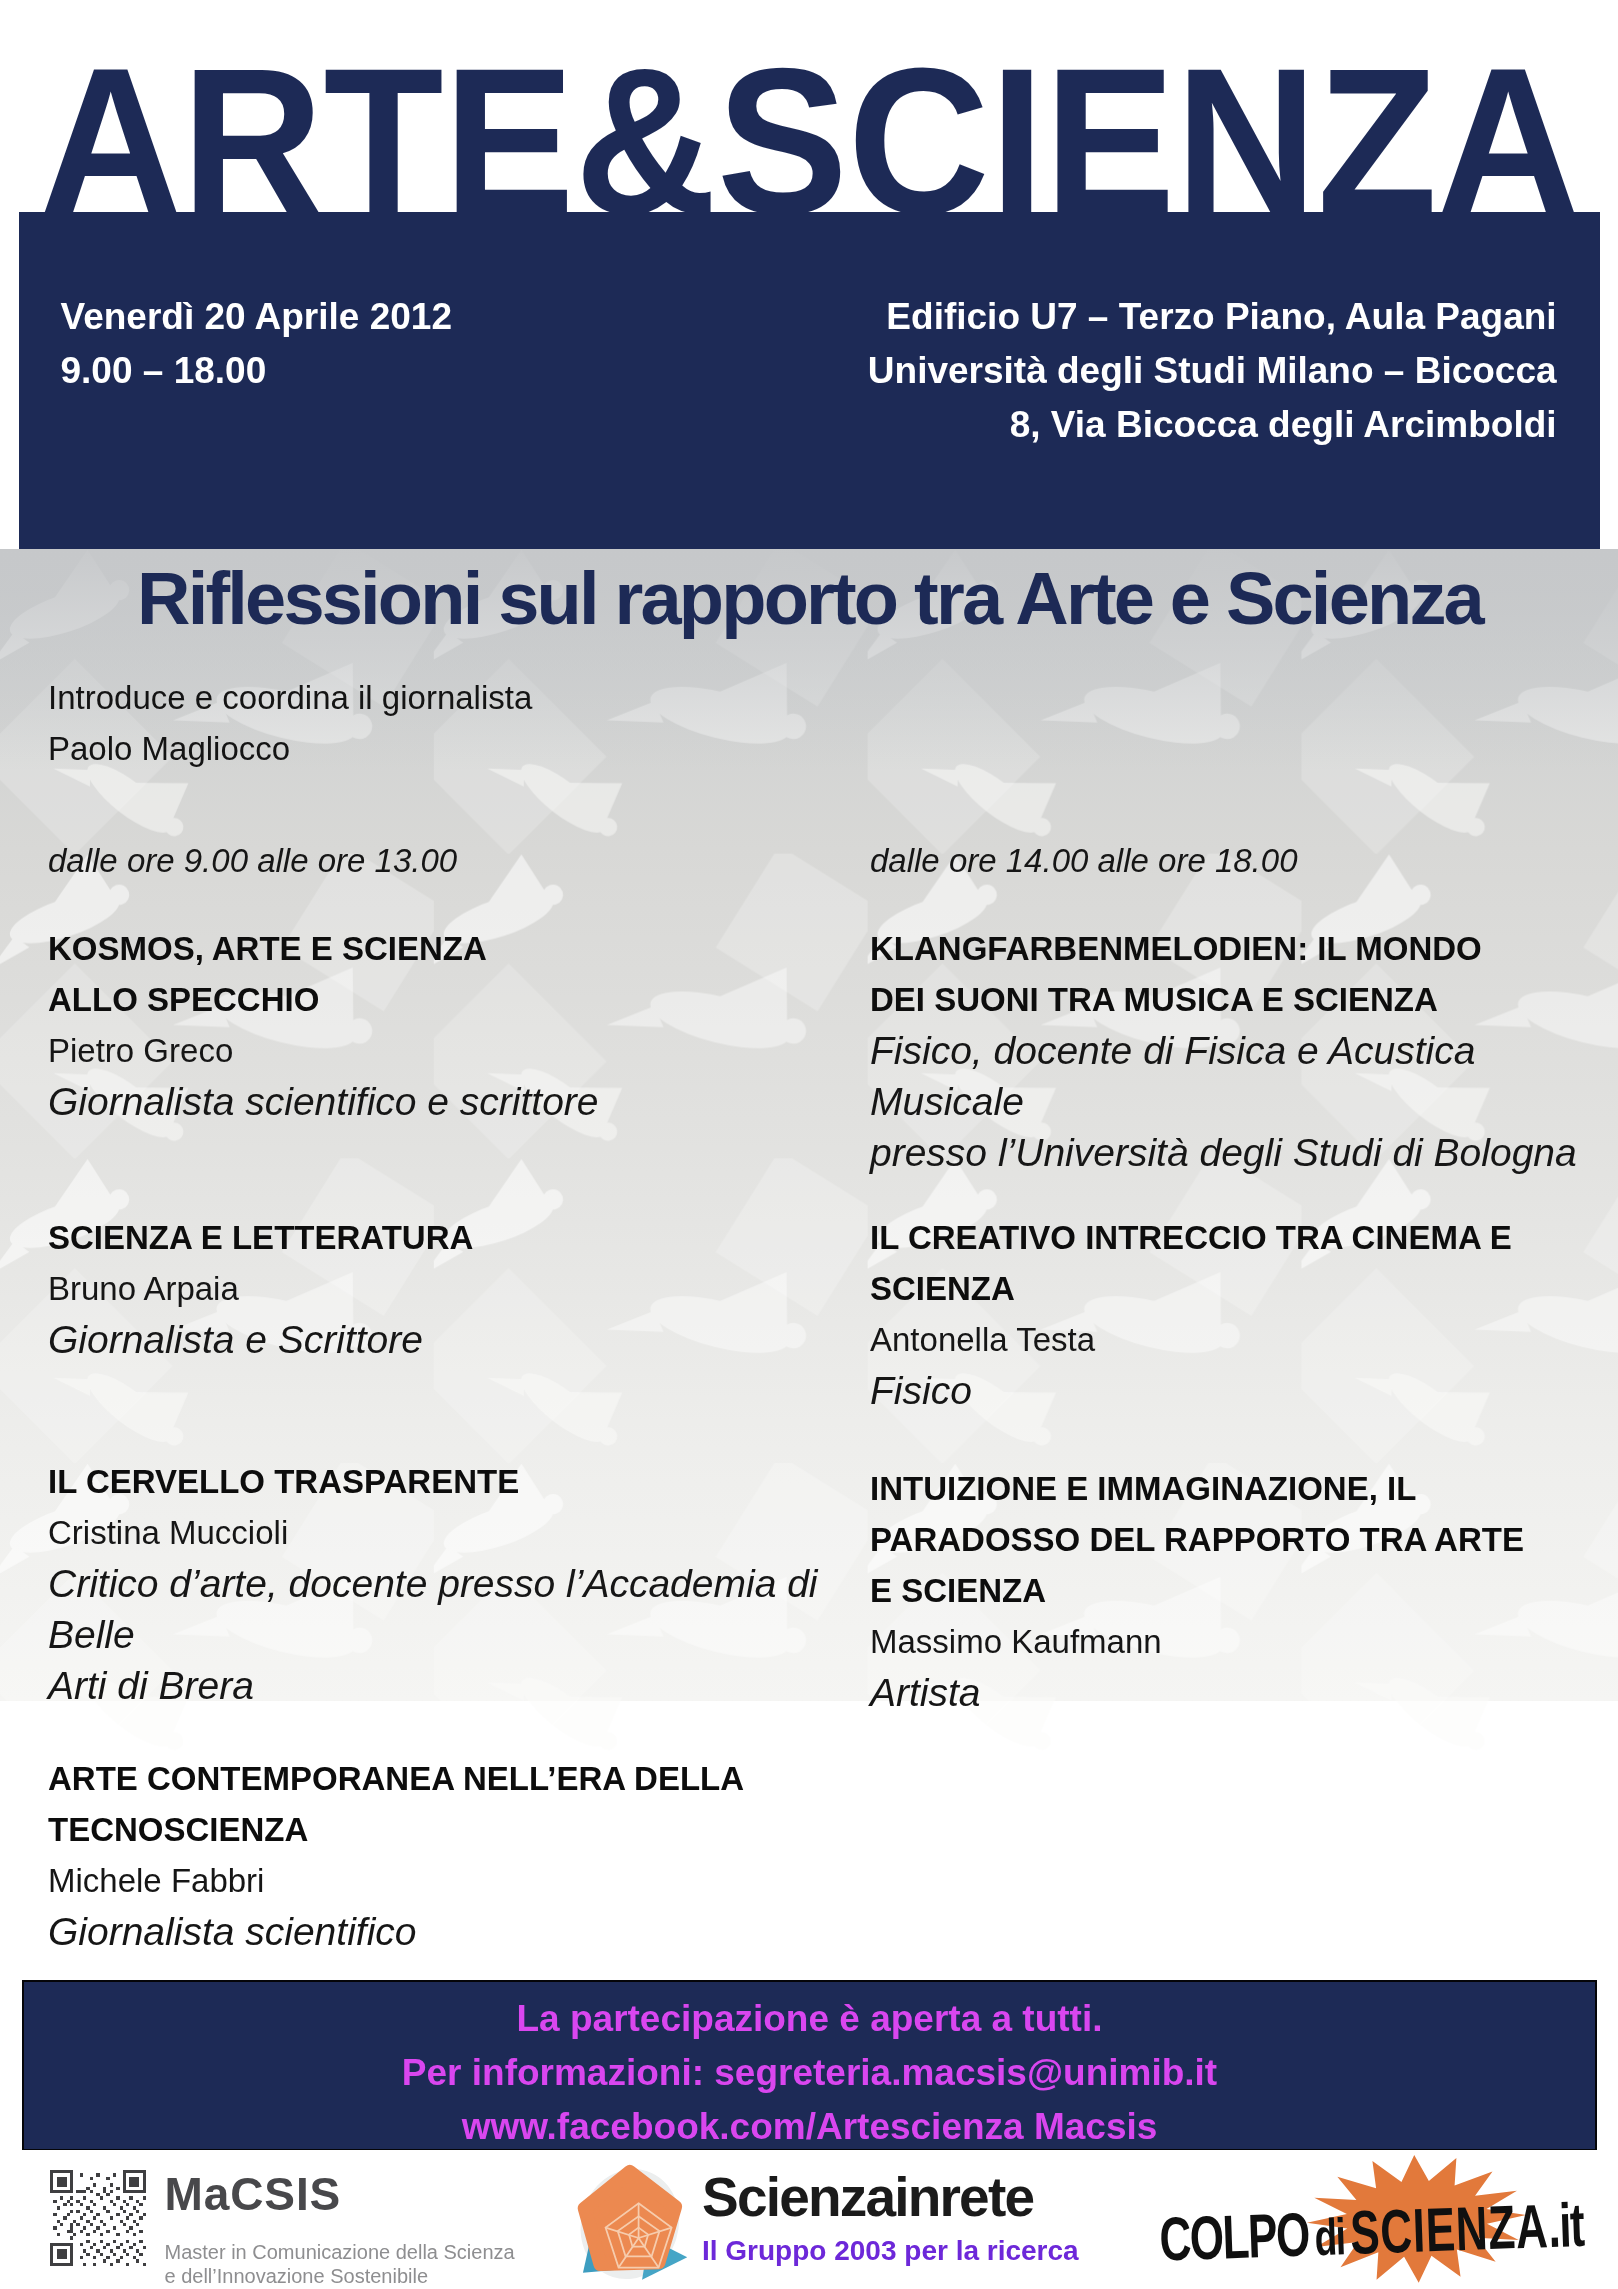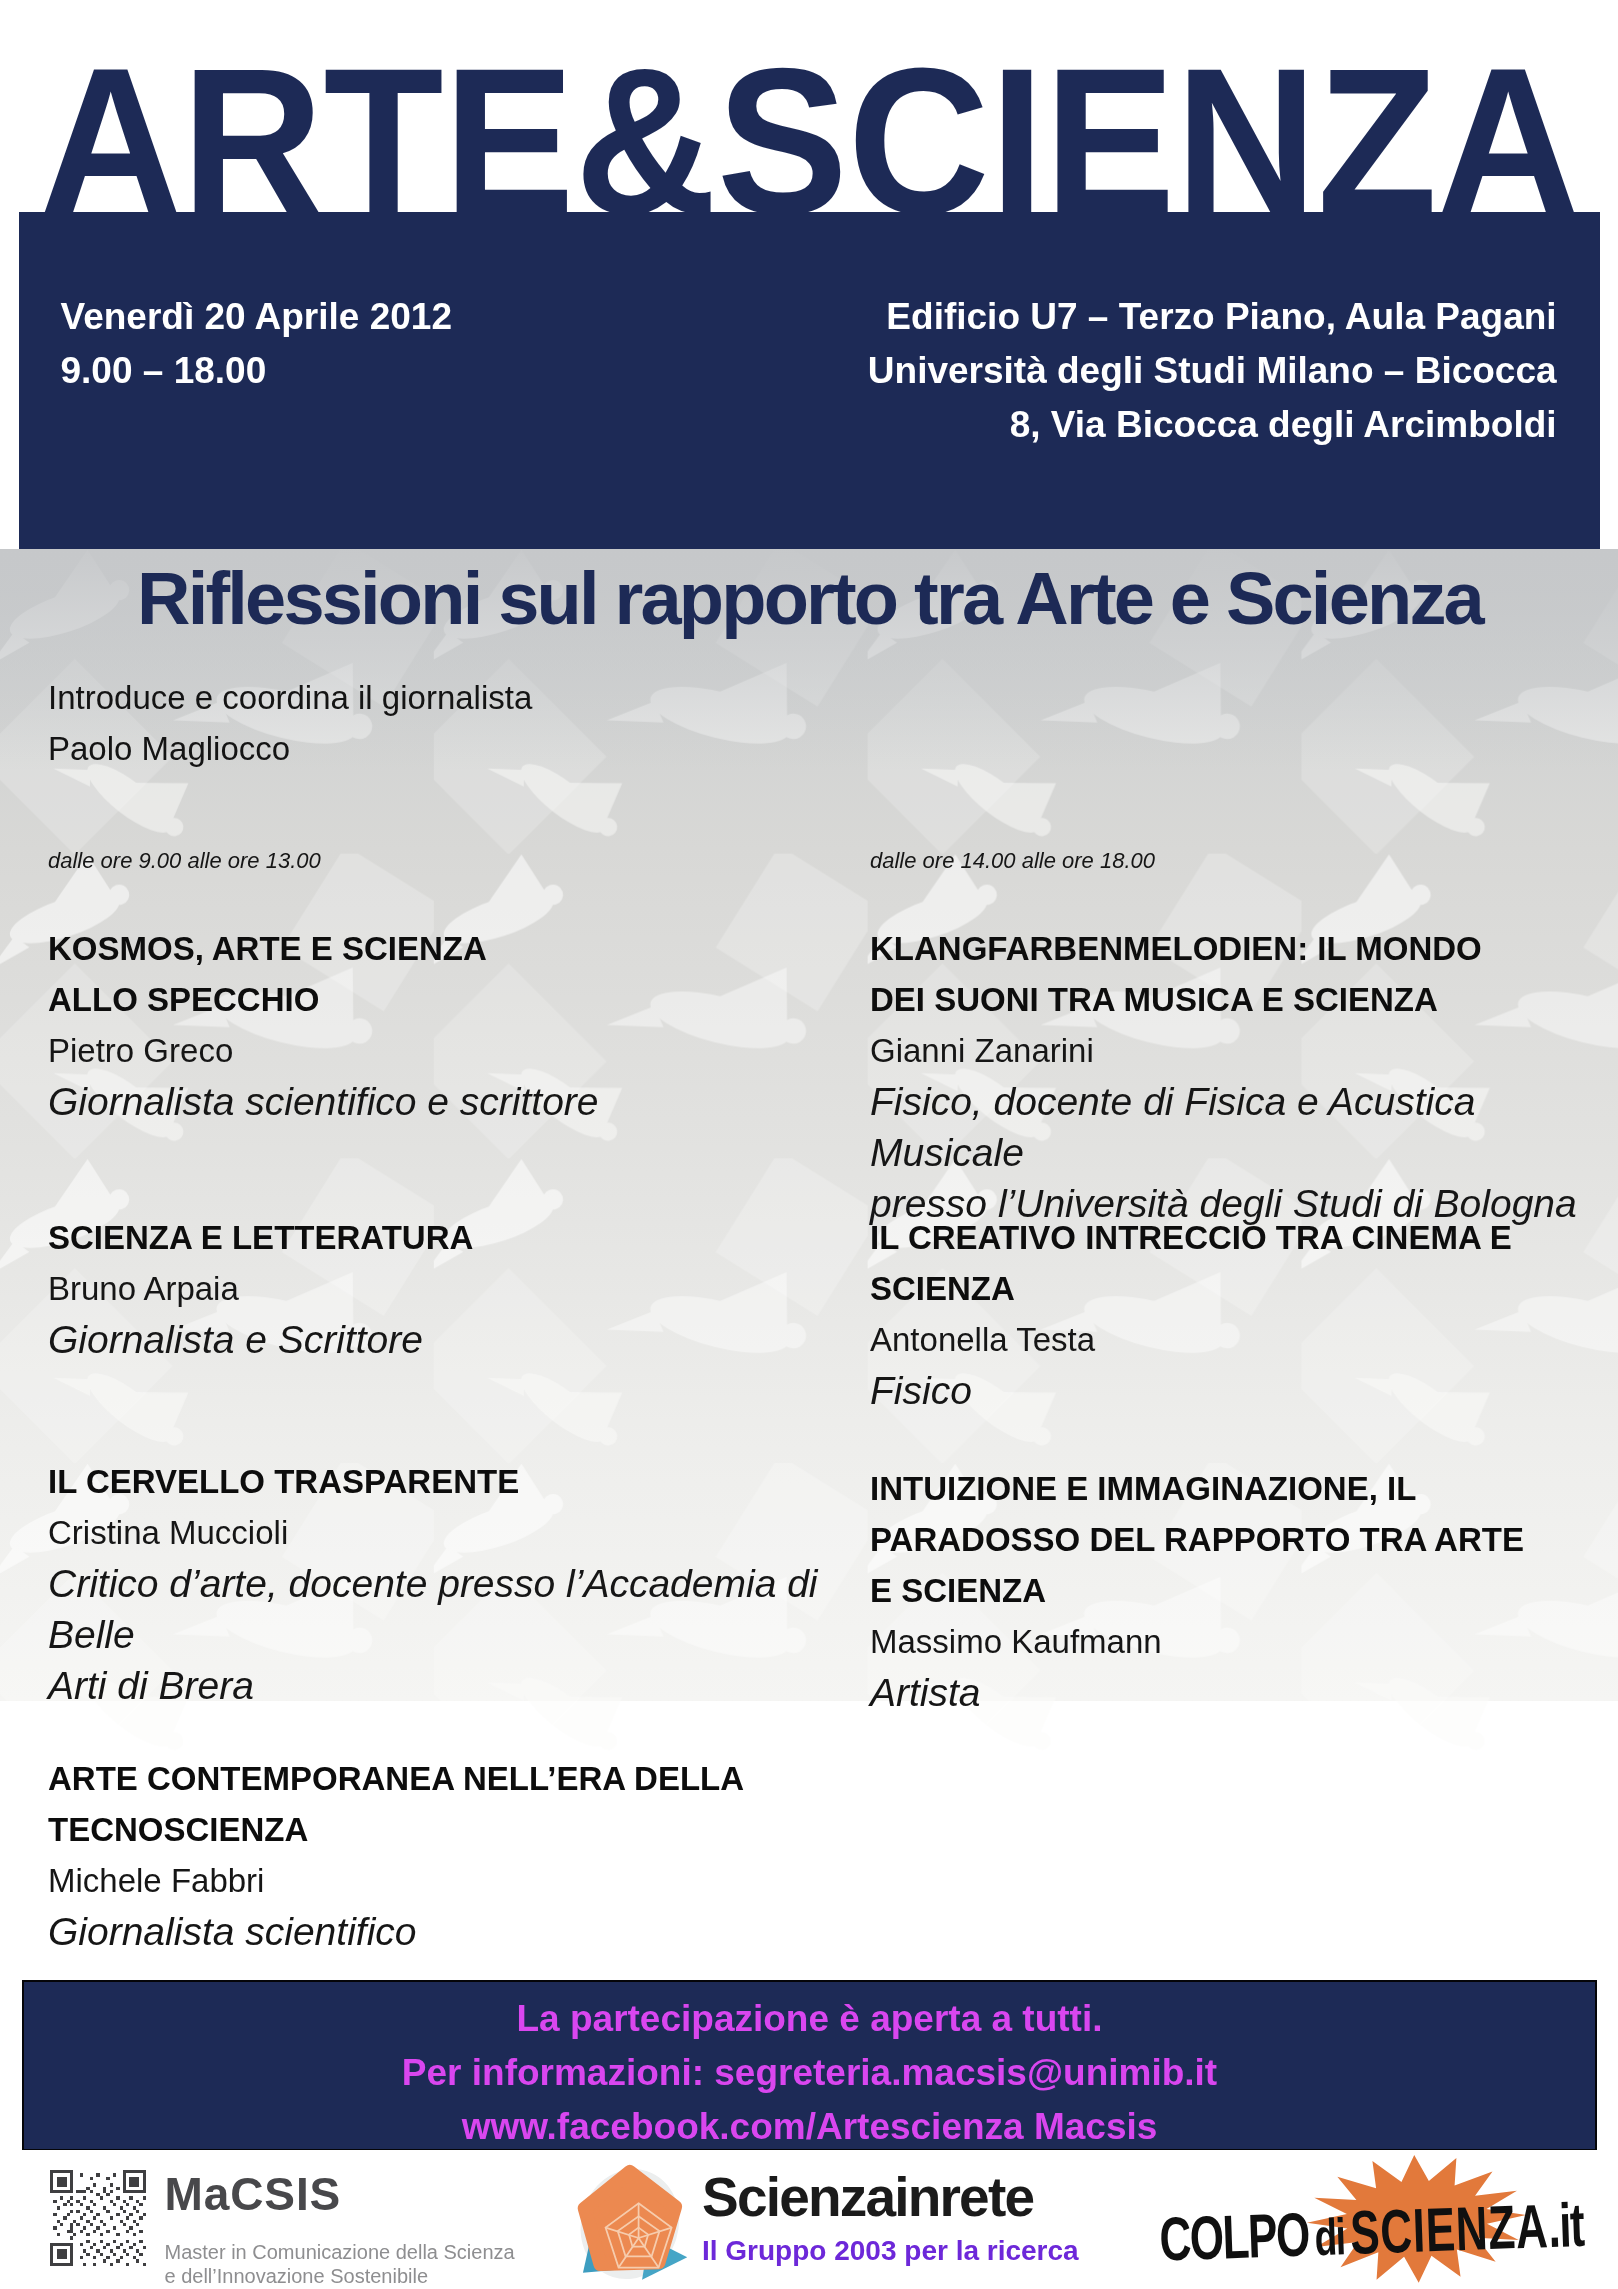--- a/index.html
+++ b/index.html
@@ -40,21 +40,21 @@
     letter-spacing:-2.8px;
   }
   .intro {
     position:absolute; left:48px; top:123px; font-size:33px; line-height:51px;
     white-space:pre-line;
   }
   .col { position:absolute; top:0; height:100%; }
   .col-left  { left:48px;  width:780px; }
   .col-right { left:870px; width:734px; }
   .time-label {
-    position:absolute; top:286px; font-style:italic; font-size:22px;
+    position:absolute; top:286px; font-style:italic; font-size:33px;
     line-height:51px; color:#161616;
   }
   .talk { position:absolute; left:0; }
   .talk-title   { font-weight:bold; font-size:33px; line-height:51px; color:#0d0d0d; white-space:pre-line; }
   .talk-speaker { font-size:33px; line-height:51px; color:#161616; }
   .talk-role    { font-style:italic; font-size:39px; line-height:51px; color:#161616; white-space:pre-line; }
 
   
   .bottom-bar {
     position:absolute; left:22px; right:22px; top:1980px; height:171px;
@@ -168,21 +168,20 @@
         <div class="talk-role">Giornalista scientifico</div>
       </div>
     </div>
 
     <div class="col col-right">
       <div class="time-label">dalle ore 14.00 alle ore 18.00</div>
 
       <div class="talk" style="top:374px">
         <div class="talk-title">KLANGFARBENMELODIEN: IL MONDO
 DEI SUONI TRA MUSICA E SCIENZA</div>
-        <div class="talk-speaker">Gianni Zanarini</div>
         <div class="talk-role">Fisico, docente di Fisica e Acustica Musicale
 presso l’Università degli Studi di Bologna</div>
       </div>
 
       <div class="talk" style="top:663px">
         <div class="talk-title">IL CREATIVO INTRECCIO TRA CINEMA E
 SCIENZA</div>
         <div class="talk-speaker">Antonella Testa</div>
         <div class="talk-role">Fisico</div>
       </div>

